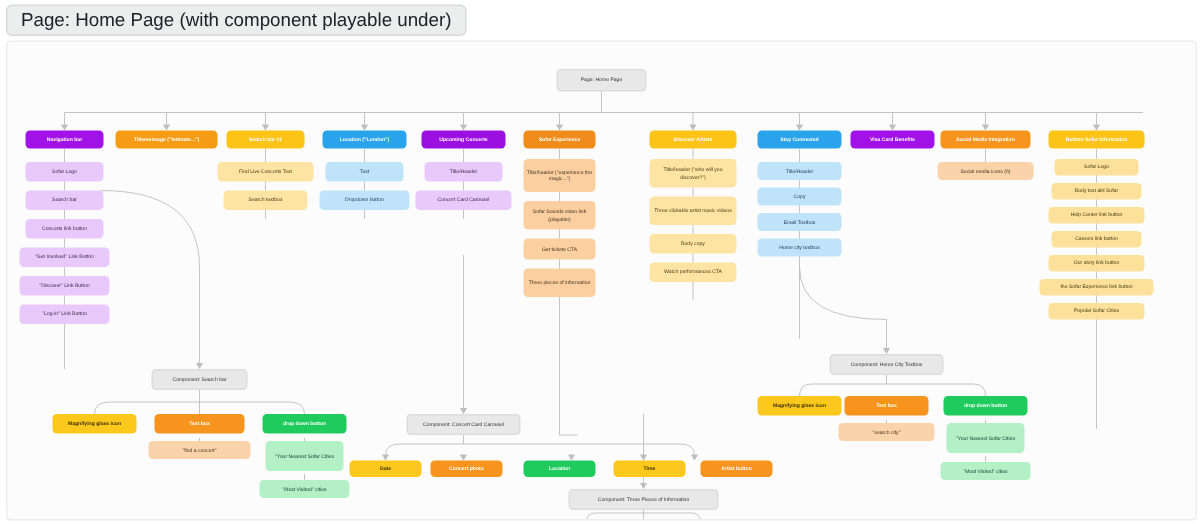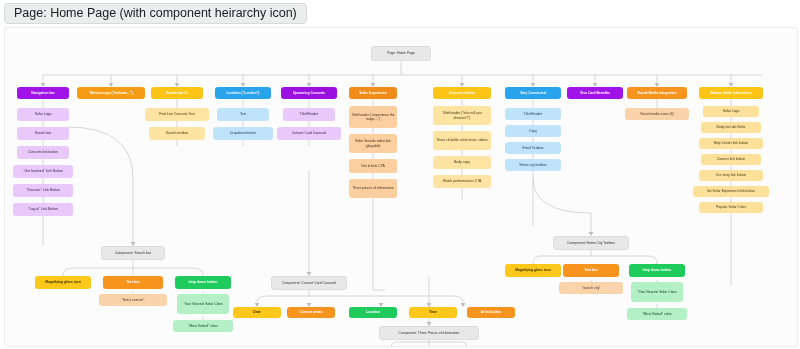--- a/index.html
+++ b/index.html
@@ -64,21 +64,21 @@
   .t-ltgreen{background:#b4f0c6;color:#13432a;}
   .t-orangebright{background:#f7941d;color:#ffffff;font-weight:bold;}
   svg#wires{position:absolute;left:0;top:0;width:792px;height:318px;pointer-events:none;}
   svg#wires path{fill:none;stroke:#bdbdbd;stroke-width:0.6;}
   svg#wires polygon{fill:#bdbdbd;}
 </style>
 </head>
 <body>
 
 <div id="title-bar">
-  <div id="title-chip">Page: Home Page (with component heirarchy icon)</div>
+  <div id="title-chip">Page: Home Page (with component playable under)</div>
 </div>
 
 <div id="canvas">
 
   <svg id="wires" viewBox="0 0 792 318">
 
     <path d="M396 33 L396 47"></path>
 
     <path d="M38 47 L757 47"></path>
 

